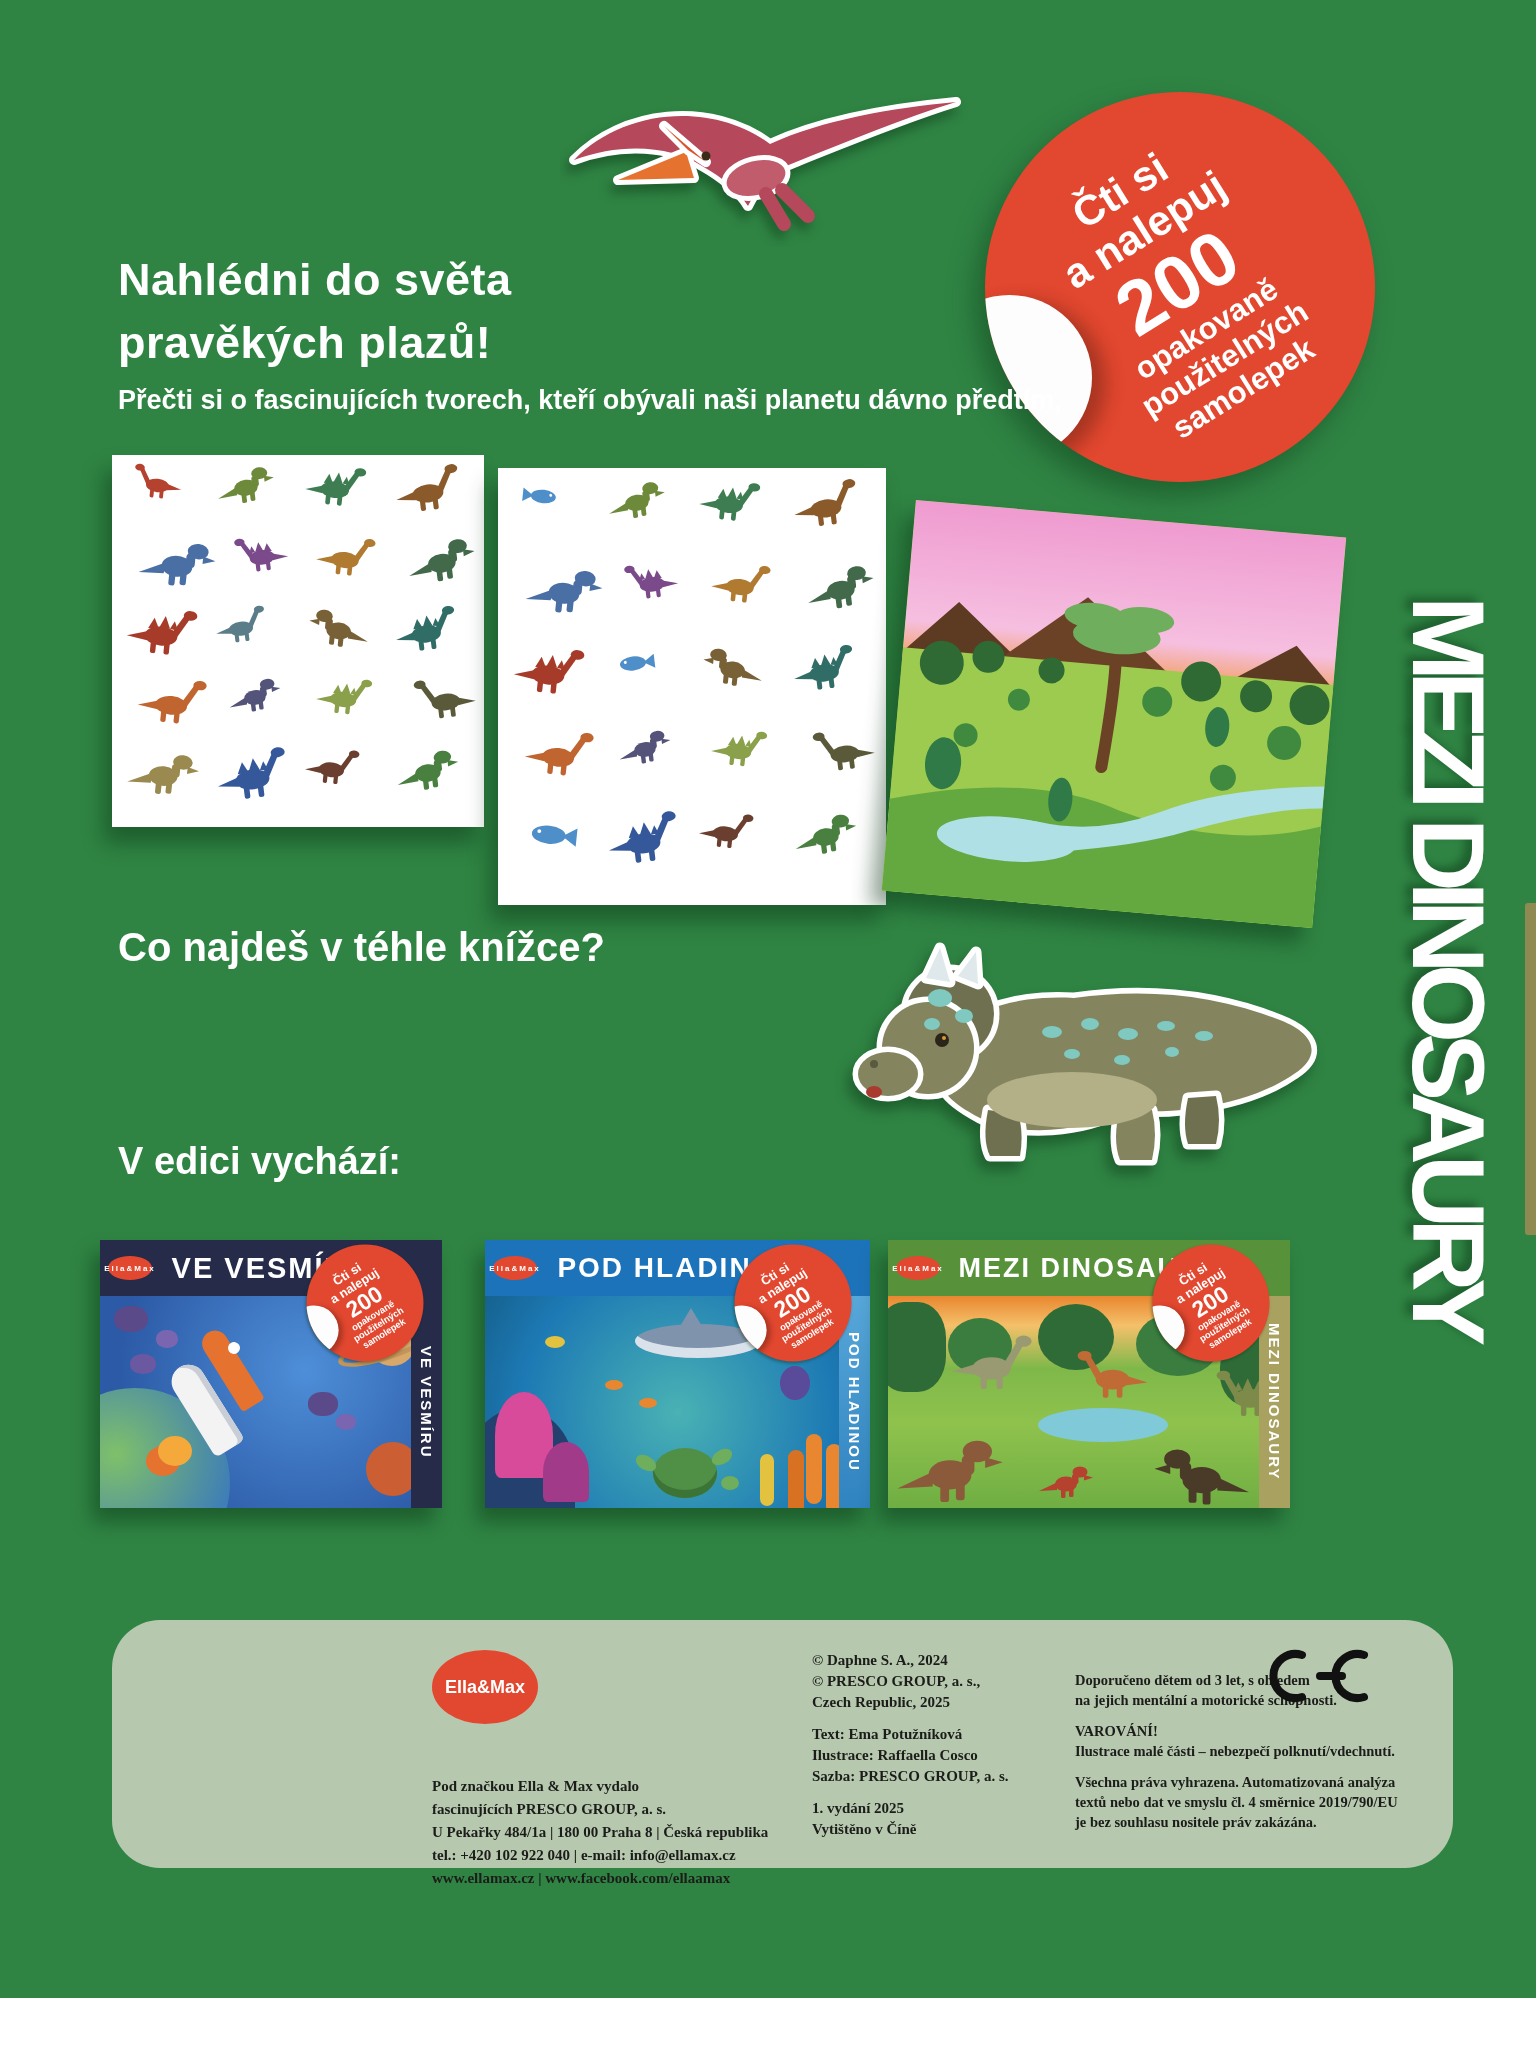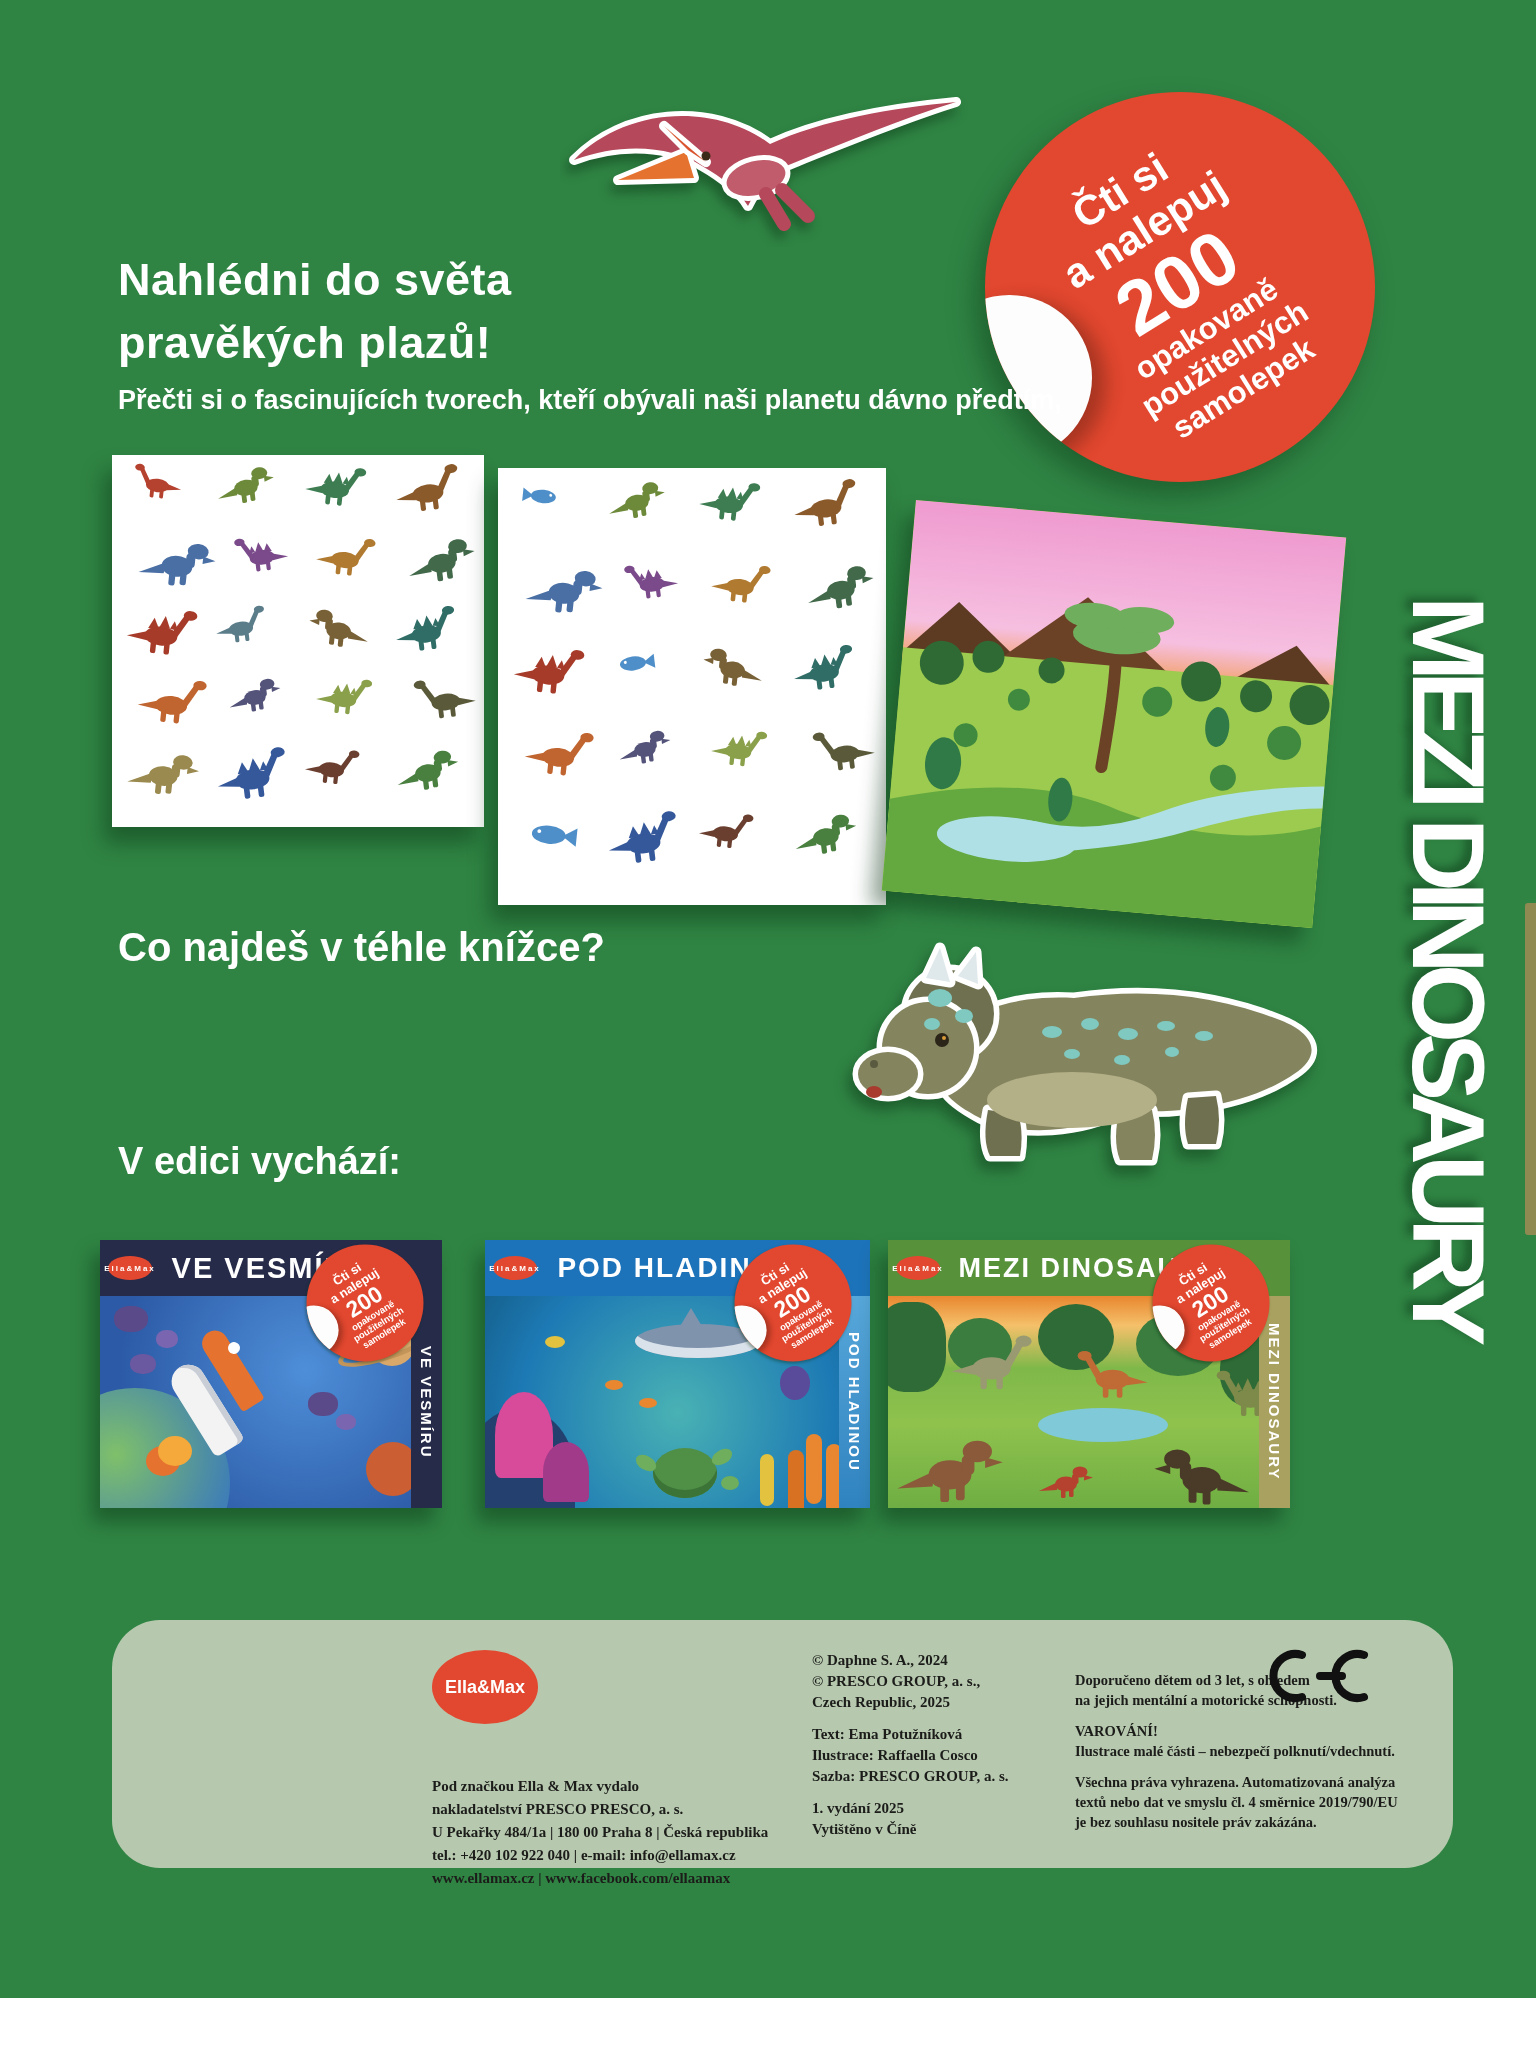--- a/index.html
+++ b/index.html
@@ -936,21 +936,21 @@
 
   <div class="spine">MEZI DINOSAURY</div>
   <div class="edge-sliver"></div>
 
   <div class="footer-panel">
     <div class="footer-logo">
       <span>Ella&amp;Max</span>
     </div>
     <div class="f-col f-publisher">
         <div class="line">Pod značkou Ella &amp; Max vydalo</div>
-        <div class="line">nakladatelství PRESCO PRESCO, a. s.</div>
+        <div class="line">fascinujících PRESCO GROUP, a. s.</div>
         <div class="line">U Pekařky 484/1a | 180 00 Praha 8 | Česká republika</div>
         <div class="line">tel.: +420 102 922 040 | e-mail: info@ellamax.cz</div>
         <div class="line">www.ellamax.cz | www.facebook.com/ellaamax</div>
       </div>
     <div class="f-col f-credits">
         <div class="line">© Daphne S. A., 2024</div>
         <div class="line">© PRESCO GROUP, a. s.,</div>
         <div class="line">Czech Republic, 2025</div>
         <div class="line gap"></div>
         <div class="line">Text: Ema Potužníková</div>

